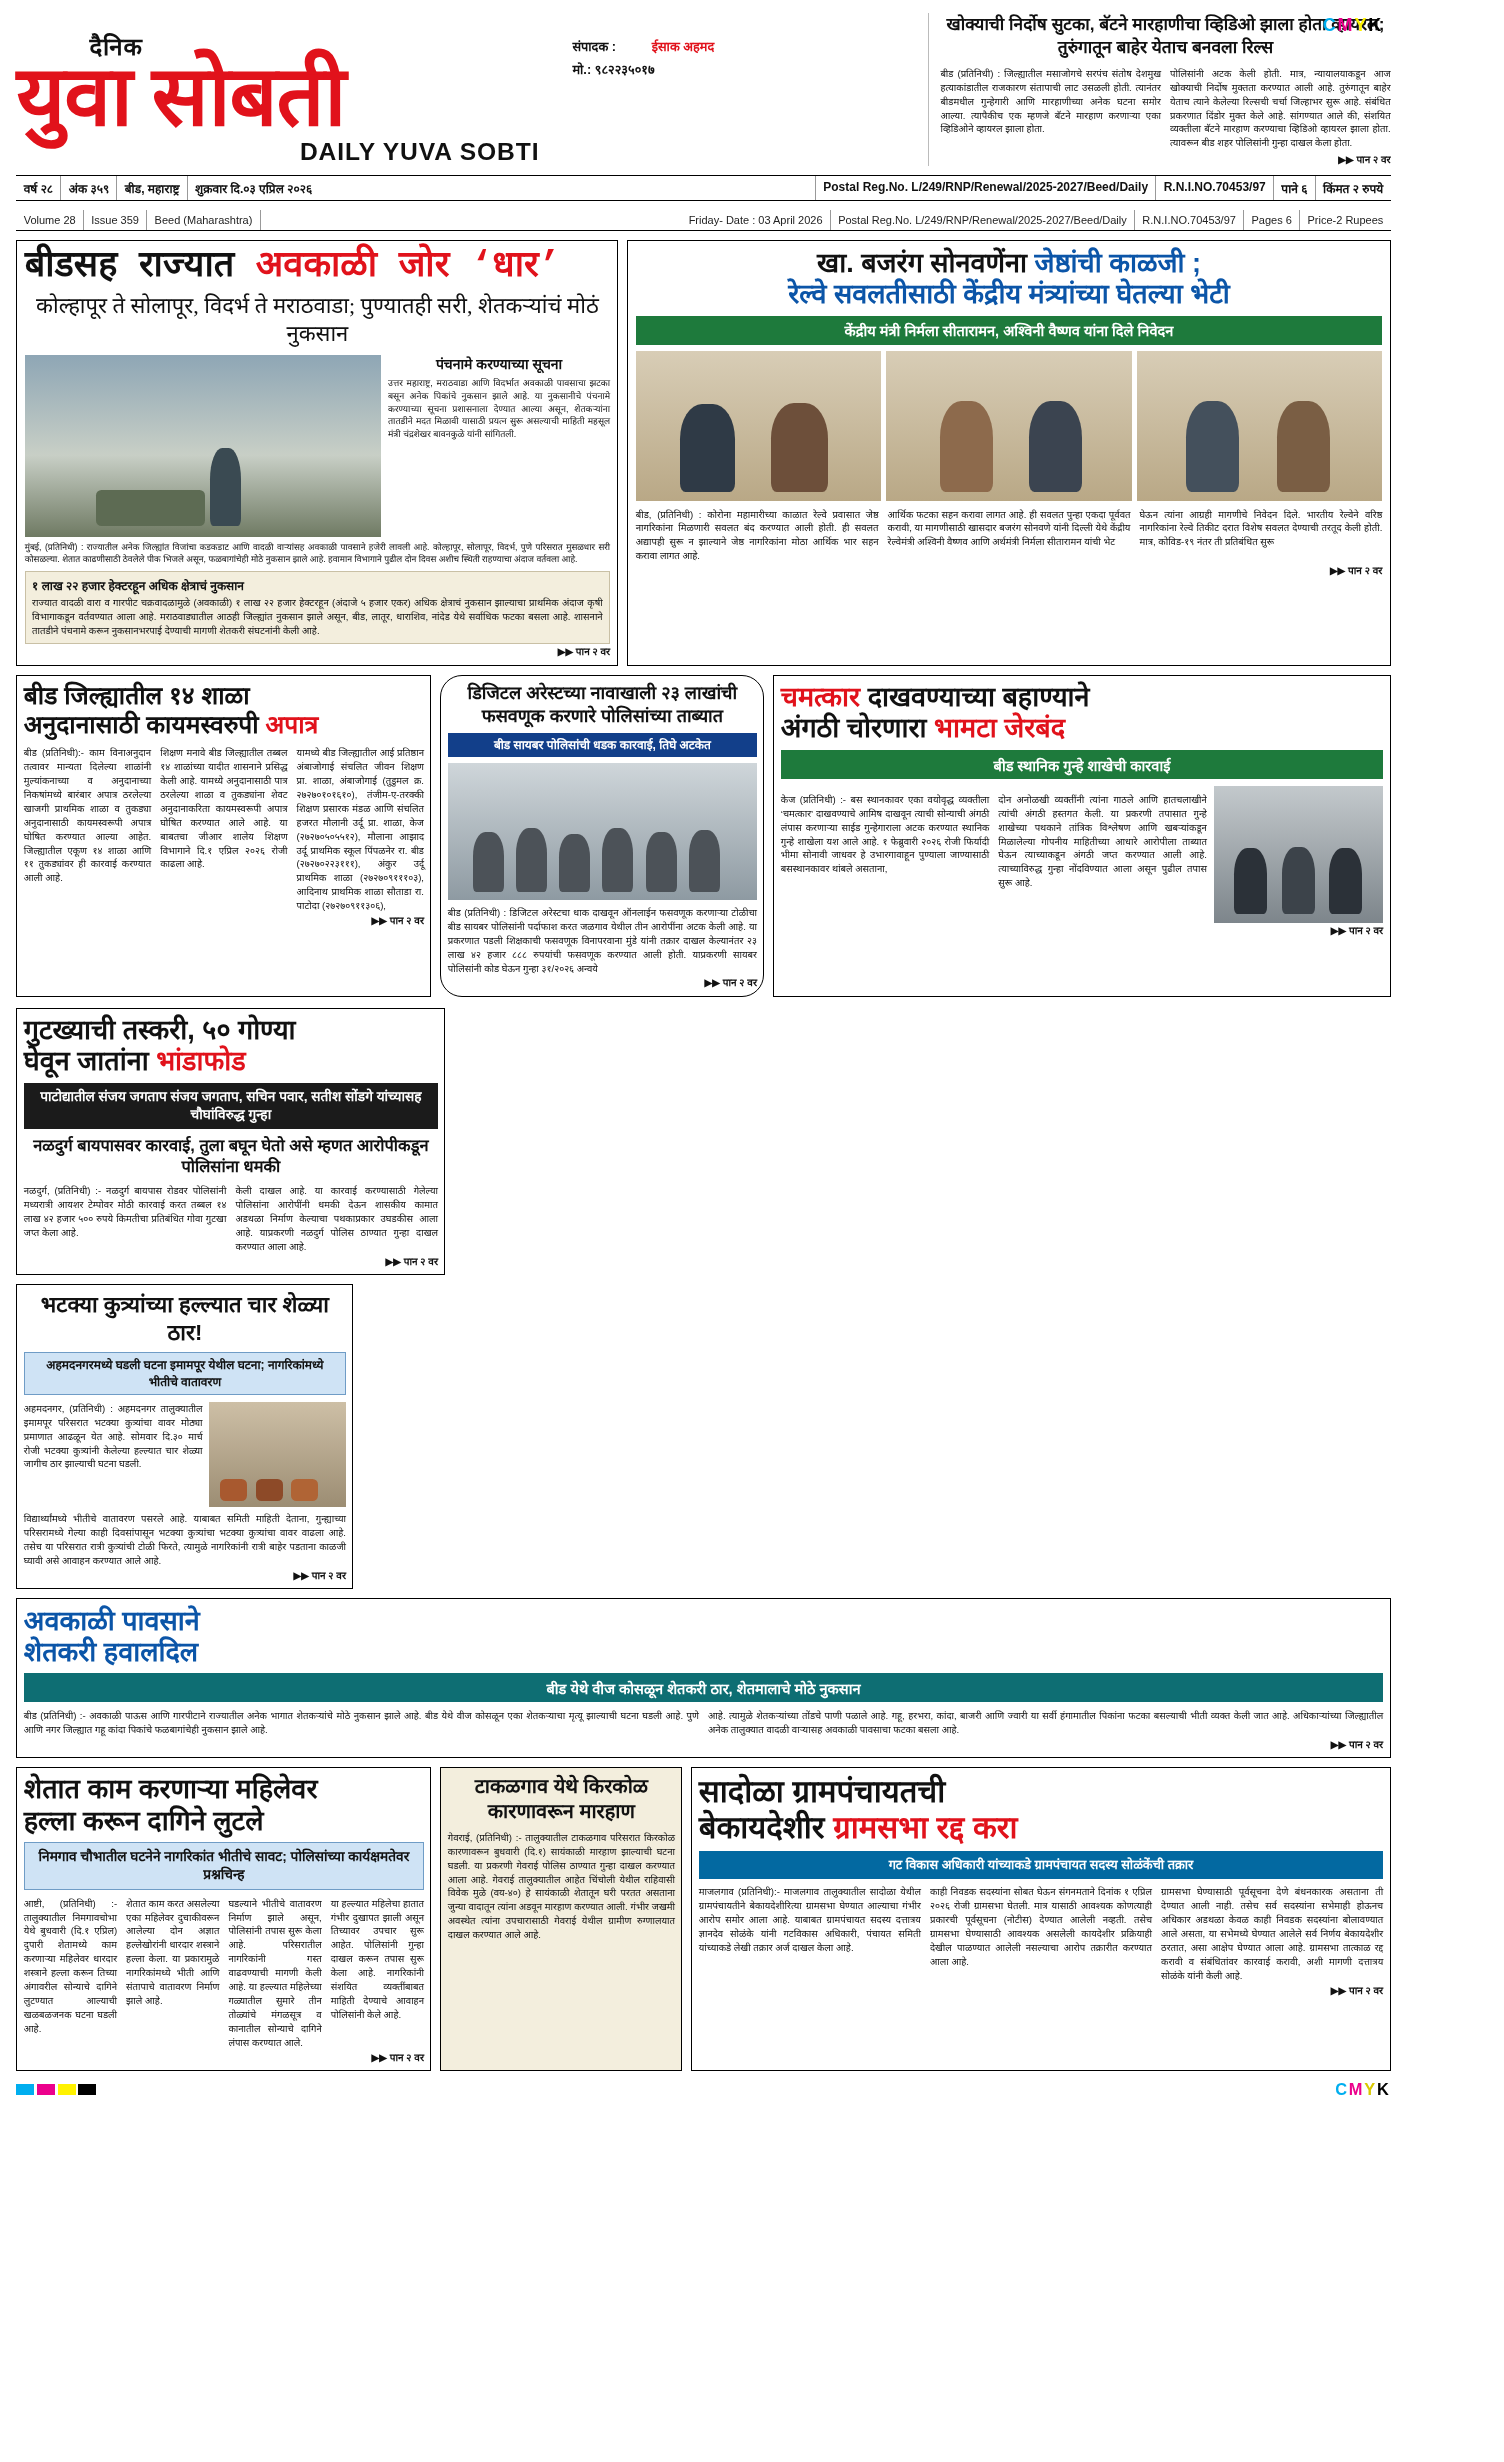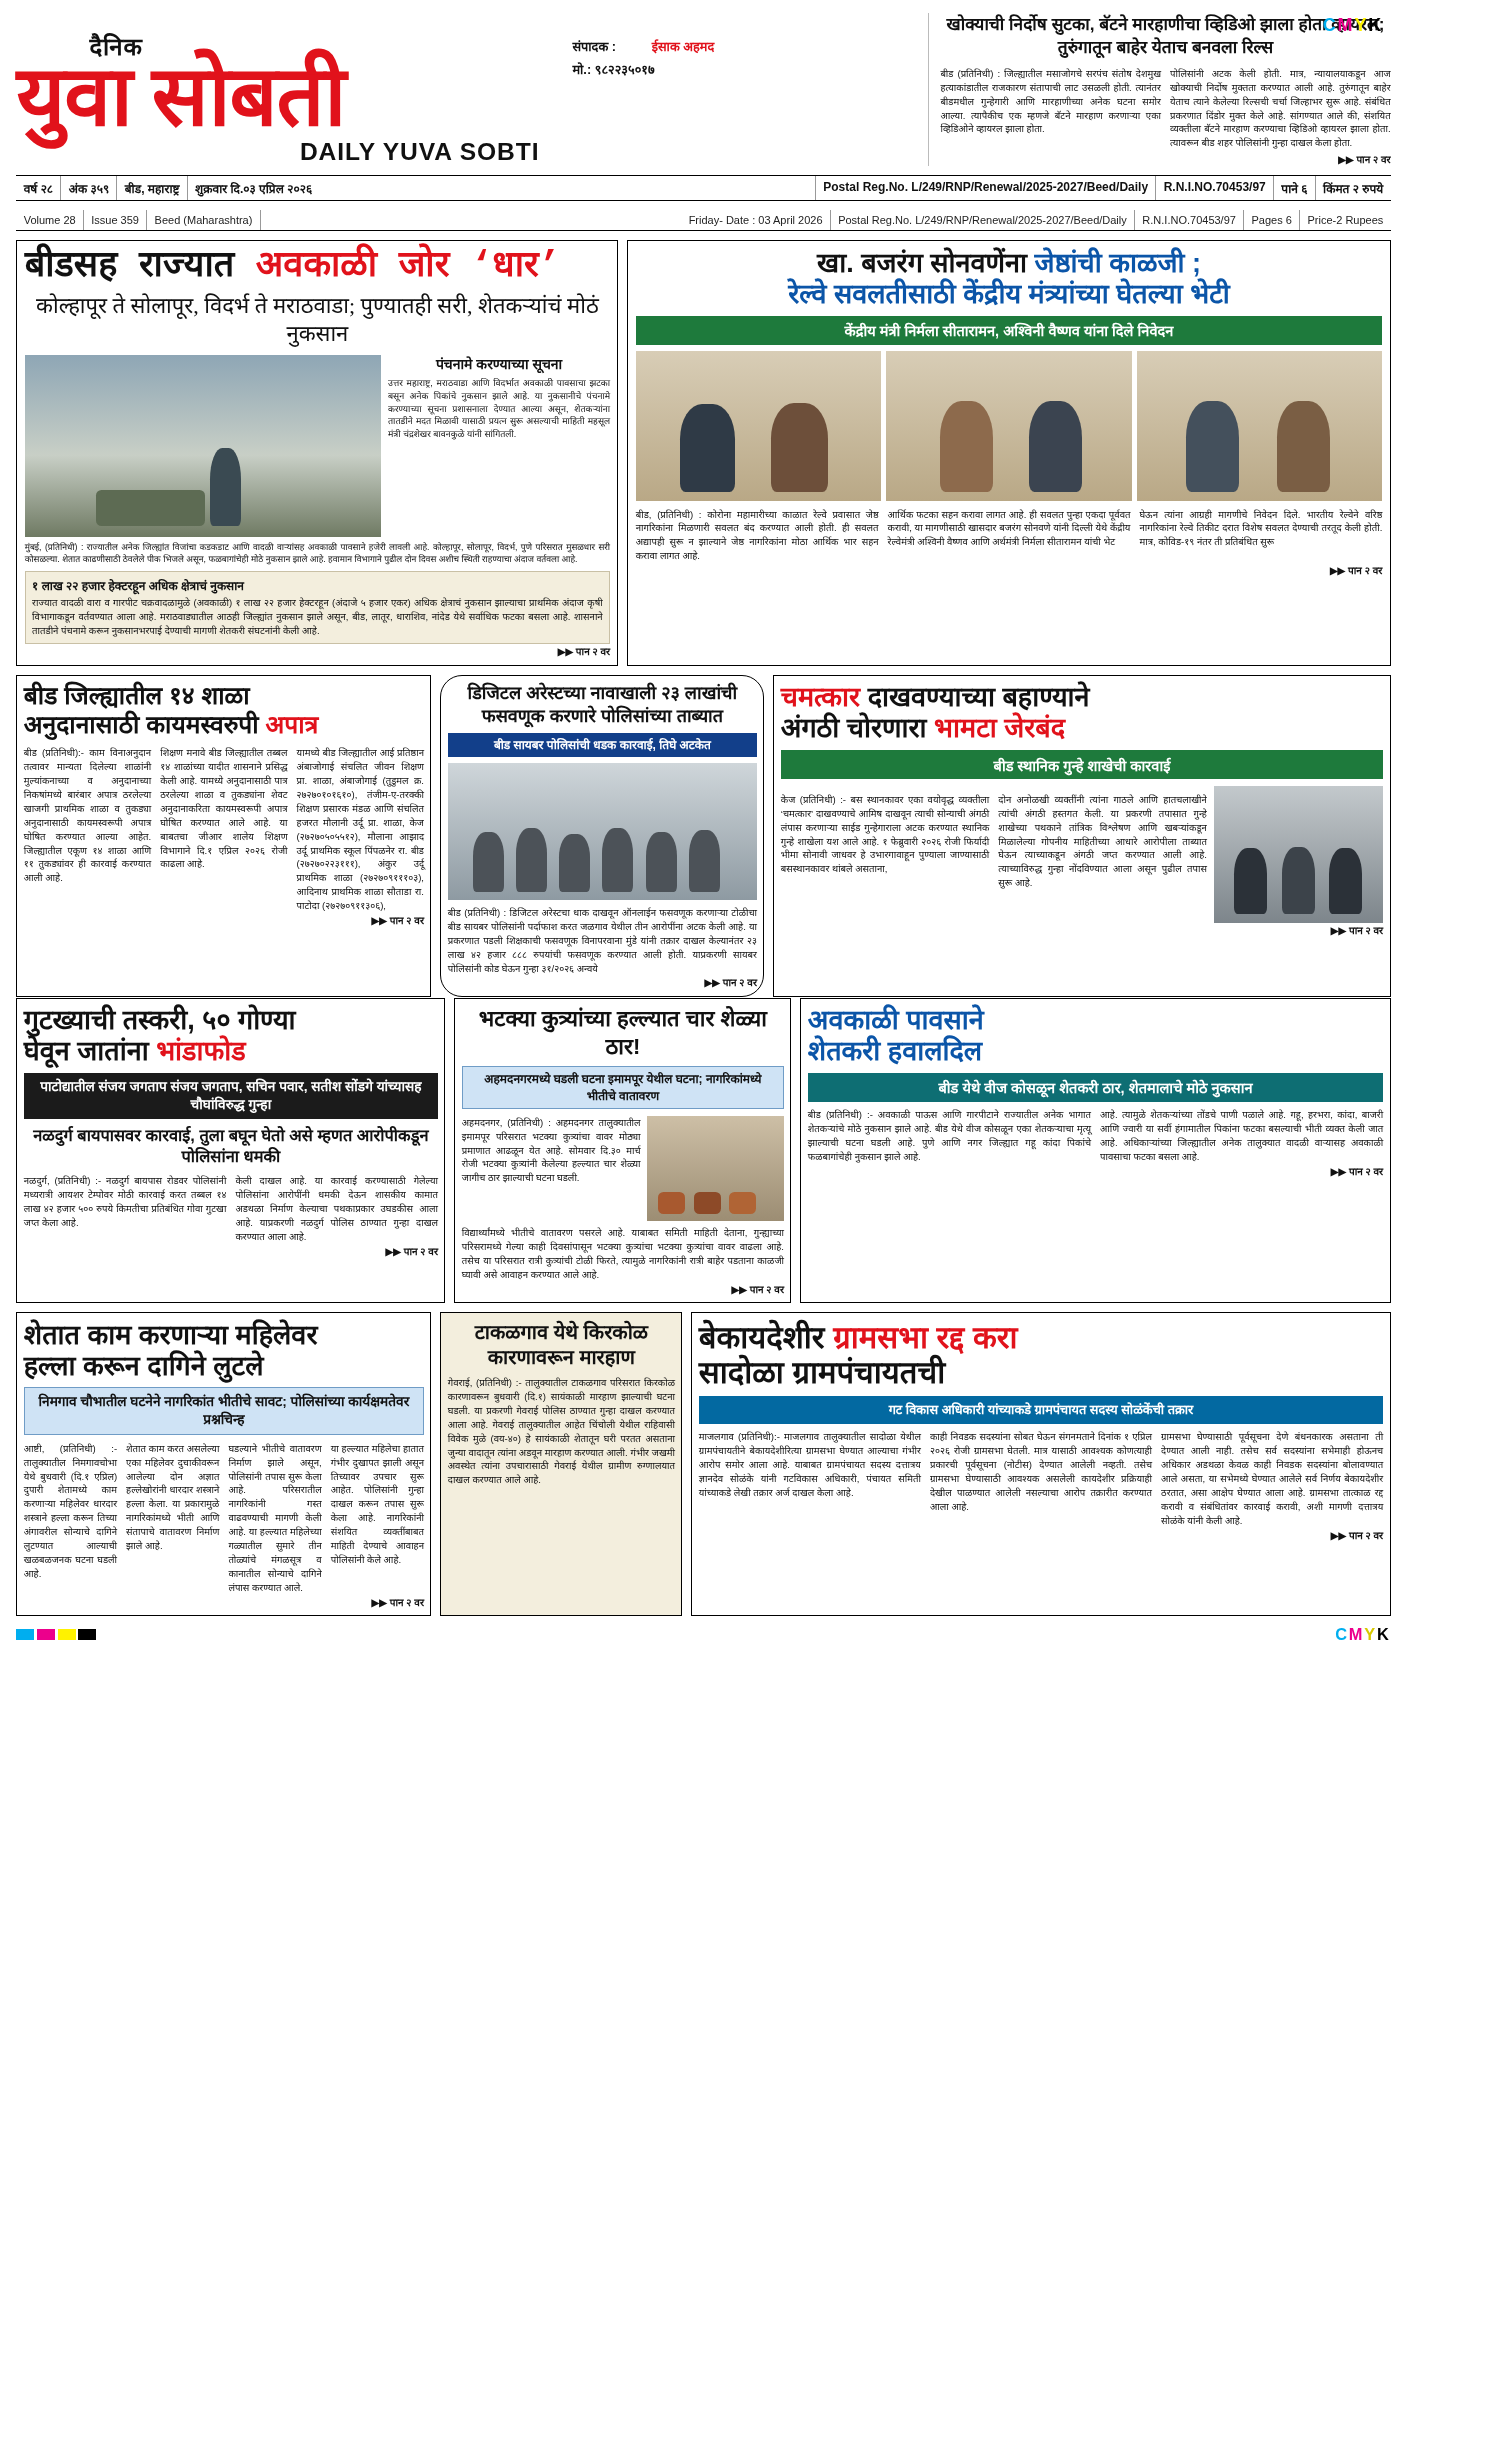--- a/index.html
+++ b/index.html
@@ -81,21 +81,21 @@
   
   .sec2 { display:flex; gap:9px; margin-top:9px; }
   .box { border:0.9px solid #000; padding:6.4px; }
   .s2a { width:415px; } .s2b { width:324px;border-radius:22px; } .s2c { flex:1; }
   .h3 { font-size:24.6px; font-weight:bold; line-height:1.15; }
   .h3 .red { color:#e1121b; }
   .h3c { font-size:18px; font-weight:bold; line-height:1.25; text-align:center; }
   .strip-blue { background:#123f8a; color:#fff; font-size:12px; font-weight:bold; text-align:center; padding:3.6px; margin-top:5.5px; }
 
   
-  .sec3 { display:flex; gap:9px; margin-top:1px; }
+  .sec3 { display:flex; gap:9px; margin-top:11px;flex-direction:column; }
   .s3a { width:429px; } .s3b { width:337px; } .s3c { flex:1; }
   .strip-dark { background:#1b1b1b; color:#fff; font-size:13.7px; font-weight:bold; text-align:center; padding:5.5px 3.6px; margin-top:5.5px; line-height:1.3; }
   .h3b { font-size:27px; font-weight:bold; line-height:1.15; }
   .h3b .red { color:#e1121b; }
   .subline { font-size:16.4px; font-weight:bold; text-align:center; margin-top:5.5px; line-height:1.3; }
 
   
   .sec4 { display:flex; gap:9px; margin-top:9px; }
   .s4a { width:415px; } .s4b { width:242px; } .s4c { flex:1; }
   .strip-ltblue { background:#cfe3f5; border:0.9px solid #6f9cc6; font-size:12px; font-weight:bold; text-align:center; padding:4.6px 5.5px; margin-top:5.5px; line-height:1.35; }
@@ -338,24 +338,24 @@
       </div>
       <div class="mono-more">▶▶ पान २ वर</div>
     </div>
 
     <div class="box s4b" style="background:#f3eedd">
       <div class="h3c" style="font-size:20px">टाकळगाव येथे किरकोळ कारणावरून मारहाण</div>
       <div class="body-txt" style="margin-top:6.4px">गेवराई, (प्रतिनिधी) :- तालुक्यातील टाकळगाव परिसरात किरकोळ कारणावरून बुधवारी (दि.१) सायंकाळी मारहाण झाल्याची घटना घडली. या प्रकरणी गेवराई पोलिस ठाण्यात गुन्हा दाखल करण्यात आला आहे. गेवराई तालुक्यातील आहेत चिंचोली येथील राहिवासी विवेक मुळे (वय-४०) हे सायंकाळी शेतातून घरी परतत असताना जुन्या वादातून त्यांना अडवून मारहाण करण्यात आली. गंभीर जखमी अवस्थेत त्यांना उपचारासाठी गेवराई येथील ग्रामीण रुग्णालयात दाखल करण्यात आले आहे.</div>
     </div>
 
     <div class="box s4c">
+      <div class="h3b" style="font-size:31px">सादोळा ग्रामपंचायतची</div>
       <div class="h3b" style="font-size:31px">
         <span>बेकायदेशीर </span><span class="red">ग्रामसभा रद्द करा</span>
       </div>
-      <div class="h3b" style="font-size:31px">सादोळा ग्रामपंचायतची</div>
       <div class="strip-dark" style="background:#0369a1;font-size:12.8px">गट विकास अधिकारी यांच्याकडे ग्रामपंचायत सदस्य सोळंकेंची तक्रार</div>
       <div class="mr-body" style="margin-top:6.4px">
         <div class="mr-col">माजलगाव (प्रतिनिधी):- माजलगाव तालुक्यातील सादोळा येथील ग्रामपंचायतीने बेकायदेशीरित्या ग्रामसभा घेण्यात आल्याचा गंभीर आरोप समोर आला आहे. याबाबत ग्रामपंचायत सदस्य दत्तात्रय ज्ञानदेव सोळंके यांनी गटविकास अधिकारी, पंचायत समिती यांच्याकडे लेखी तक्रार अर्ज दाखल केला आहे.</div>
         <div class="mr-col">काही निवडक सदस्यांना सोबत घेऊन संगनमताने दिनांक १ एप्रिल २०२६ रोजी ग्रामसभा घेतली. मात्र यासाठी आवश्यक कोणत्याही प्रकारची पूर्वसूचना (नोटीस) देण्यात आलेली नव्हती. तसेच ग्रामसभा घेण्यासाठी आवश्यक असलेली कायदेशीर प्रक्रियाही देखील पाळण्यात आलेली नसल्याचा आरोप तक्रारीत करण्यात आला आहे.</div>
         <div class="mr-col">ग्रामसभा घेण्यासाठी पूर्वसूचना देणे बंधनकारक असताना ती देण्यात आली नाही. तसेच सर्व सदस्यांना सभेमाही होऊनच अधिकार अडथळा केवळ काही निवडक सदस्यांना बोलावण्यात आले असता, या सभेमध्ये घेण्यात आलेले सर्व निर्णय बेकायदेशीर ठरतात, असा आक्षेप घेण्यात आला आहे. ग्रामसभा तात्काळ रद्द करावी व संबंधितांवर कारवाई करावी, अशी मागणी दत्तात्रय सोळंके यांनी केली आहे.</div>
       </div>
       <div class="mono-more">▶▶ पान २ वर</div>
     </div>
   </div>
 

